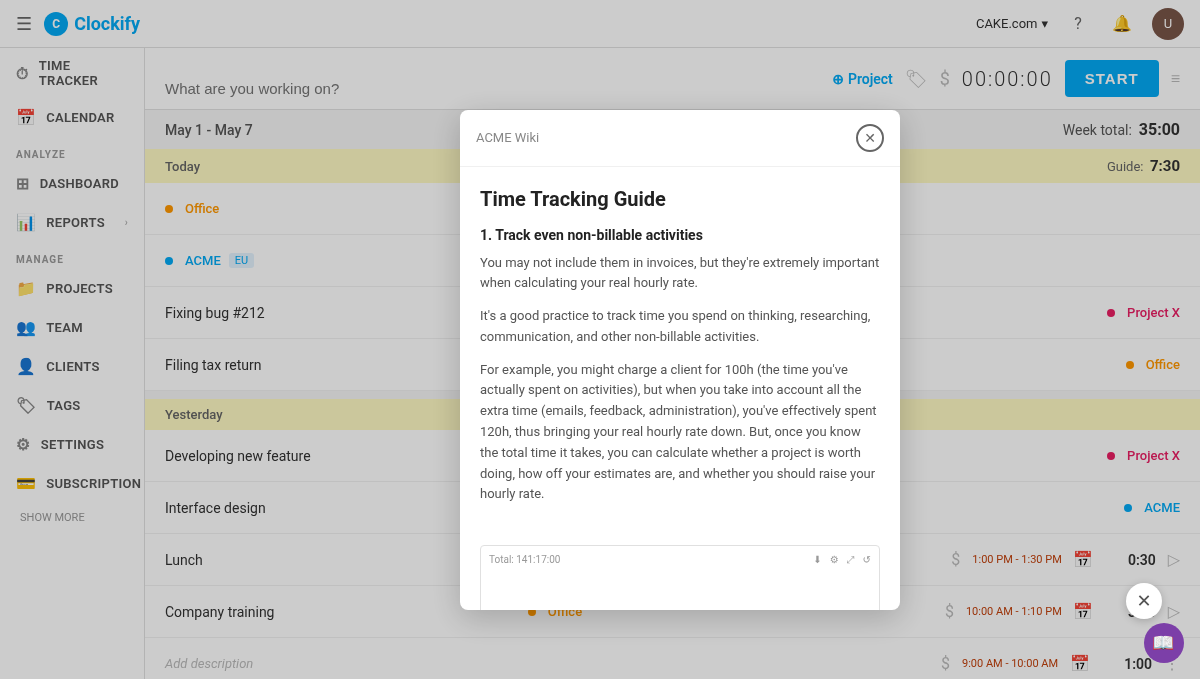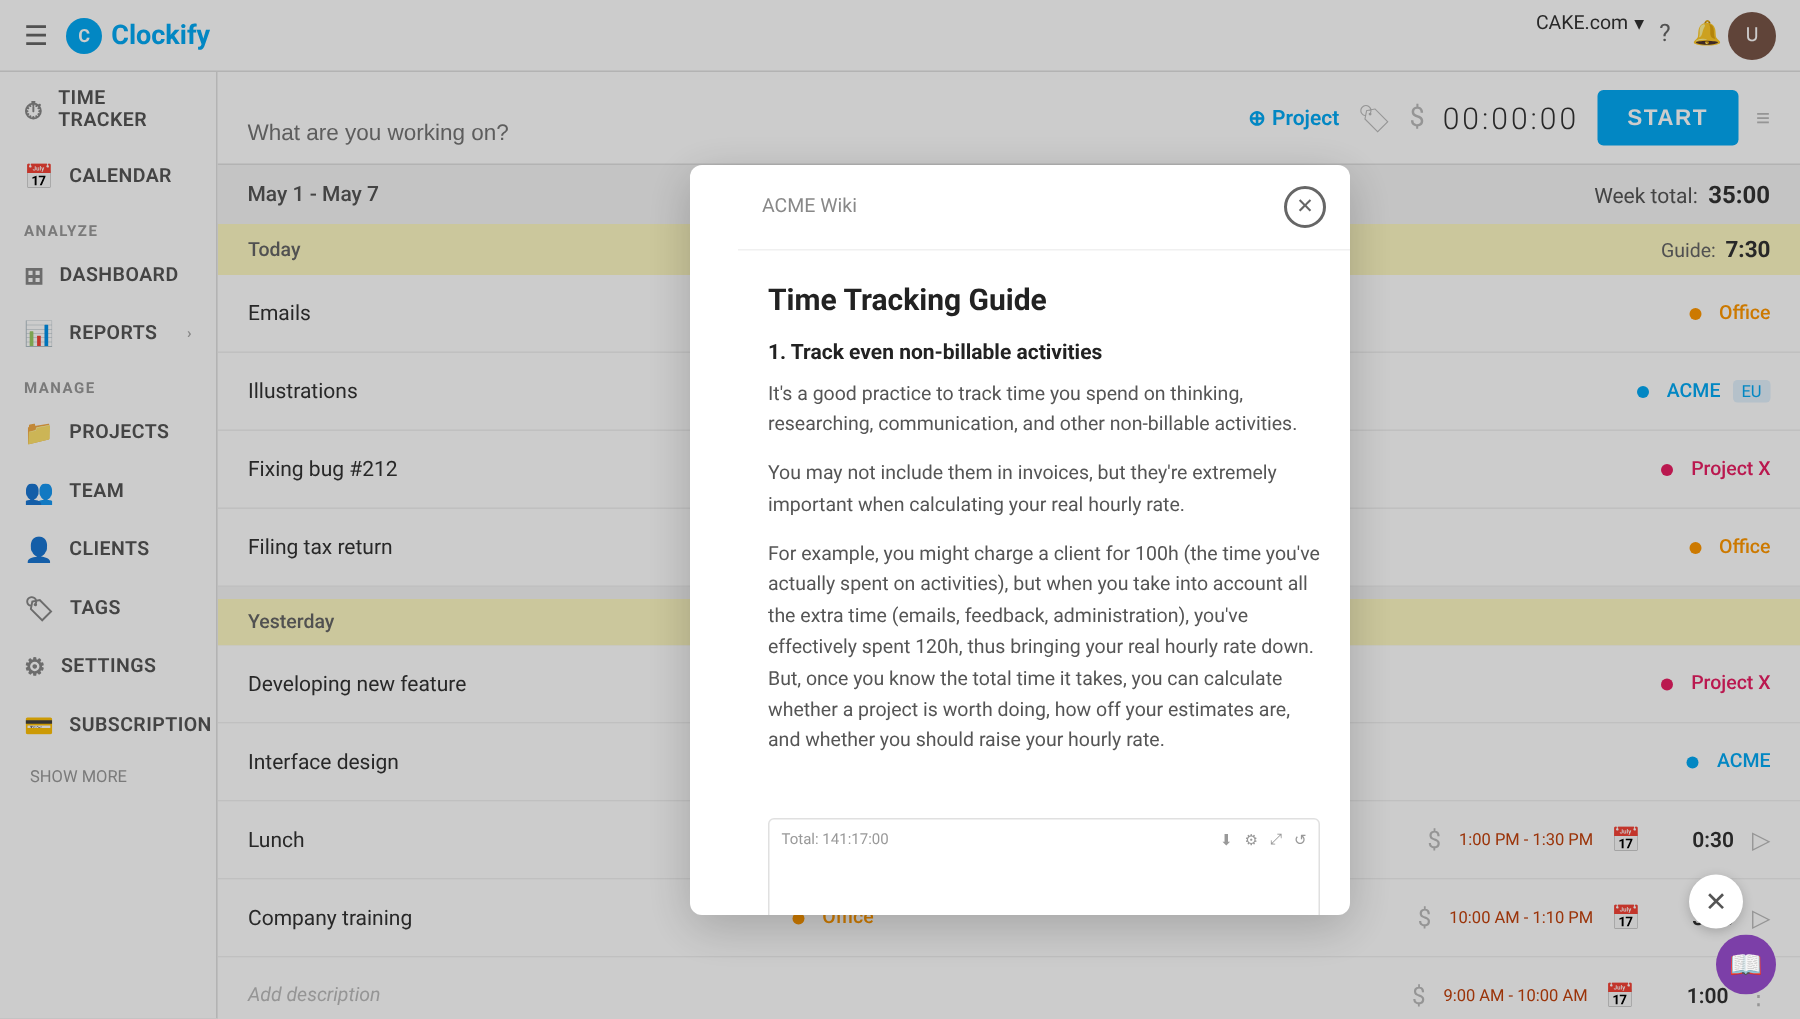--- a/index.html
+++ b/index.html
@@ -7,21 +7,21 @@
 
     
     .top-header {
       display: flex; align-items: center; justify-content: space-between;
       background: #fff; height: 48px; padding: 0 16px; border-bottom: 1px solid #e0e0e0; flex-shrink: 0;
     }
     .top-header-left { display: flex; align-items: center; gap: 12px; }
     .hamburger { cursor: pointer; color: #666; font-size: 18px; }
     .logo { display: flex; align-items: center; gap: 6px; font-weight: 700; font-size: 18px; color: #03a9f4; }
     .logo-icon { width: 24px; height: 24px; background: #03a9f4; border-radius: 50%; display: flex; align-items: center; justify-content: center; color: white; font-size: 12px; font-weight: bold; }
-    .top-header-right { display: flex; align-items: flex-start; }
+    .top-header-right { display: flex; align-items: center; gap: 16px; }
     .workspace-selector { display: flex; align-items: center; gap: 4px; font-size: 13px; color: #333; cursor: pointer; }
     .header-icon { width: 28px; height: 28px; border-radius: 50%; display: flex; align-items: center; justify-content: center; color: #666; cursor: pointer; font-size: 16px; }
     .avatar { width: 32px; height: 32px; border-radius: 50%; background: #795548; display: flex; align-items: center; justify-content: center; color: white; font-size: 13px; }
 
     
     .app-body { display: flex; flex: 1; overflow: hidden; }
 
     
     .sidebar {
       width: 145px; background: #fff; border-right: 1px solid #e0e0e0;
@@ -98,21 +98,21 @@
     .add-desc { font-size: 13px; color: #bbb; font-style: italic; }
 
     
     .popup-overlay {
       position: fixed; top: 0; left: 0; right: 0; bottom: 0;
       background: rgba(0,0,0,0.2); z-index: 100; display: flex; align-items: center; justify-content: center;
     }
     .popup {
       background: #fff; border-radius: 8px; width: 440px; max-height: 500px;
       box-shadow: 0 8px 32px rgba(0,0,0,0.2); display: flex; flex-direction: column; overflow: hidden;
-      position: relative; top: 20px; left: 80px; padding-left: 32px;
+      position: relative; top: 20px; left: 80px;
     }
     .popup-header {
       display: flex; align-items: center; justify-content: space-between;
       padding: 14px 16px; border-bottom: 1px solid #f0f0f0;
     }
     .popup-title { font-size: 13px; color: #888; }
     .popup-close {
       width: 28px; height: 28px; border-radius: 50%; border: 2px solid #666;
       display: flex; align-items: center; justify-content: center; cursor: pointer; color: #666; font-size: 14px;
     }
@@ -240,26 +240,24 @@
       <div class="day-group">
         <div class="day-header">
           <span class="day-label">Today</span>
           <span class="day-total">
             <span>Guide:</span>
             &nbsp;<strong>7:30</strong>
           </span>
         </div>
 
         <div class="entry-row">
-          <span class="entry-name">Emails</span>
           <span class="entry-dot" style="background-color:#ff9800;"></span>
           <span class="entry-project" style="color:#ff9800;">Office</span>
         </div>
         <div class="entry-row">
-          <span class="entry-name">Illustrations</span>
           <span class="entry-dot" style="background-color:#03a9f4;"></span>
           <span class="entry-project" style="color:#03a9f4;">ACME</span>
           <span style="margin-left:8px; background:#e3f2fd; color:#03a9f4; font-size:11px; padding:1px 6px; border-radius:3px;">EU</span>
         </div>
         <div class="entry-row">
           <span class="entry-name">Fixing bug #212</span>
           <span class="entry-dot" style="background-color:#e91e63;"></span>
           <span class="entry-project" style="color:#e91e63;">Project X</span>
         </div>
         <div class="entry-row">
@@ -322,22 +320,22 @@
 
 <div class="popup-overlay">
   <div class="popup">
     <div class="popup-header">
       <span class="popup-title">ACME Wiki</span>
       <div class="popup-close">✕</div>
     </div>
     <div class="popup-body">
       <div class="popup-h1">Time Tracking Guide</div>
       <div class="popup-section-title">1. Track even non-billable activities</div>
+      <p class="popup-text">You may not include them in invoices, but they're extremely important when calculating your real hourly rate.</p>
       <p class="popup-text">It's a good practice to track time you spend on thinking, researching, communication, and other non-billable activities.</p>
-      <p class="popup-text">You may not include them in invoices, but they're extremely important when calculating your real hourly rate.</p>
       <p class="popup-text">For example, you might charge a client for 100h (the time you've actually spent on activities), but when you take into account all the extra time (emails, feedback, administration), you've effectively spent 120h, thus bringing your real hourly rate down. But, once you know the total time it takes, you can calculate whether a project is worth doing, how off your estimates are, and whether you should raise your hourly rate.</p>
 
       <div style="border:1px solid #e0e0e0; border-radius:4px; padding:8px; background:#fff;margin-top:40px;">
         <div class="chart-top-bar">
           <span>Total: 141:17:00</span>
           <span style="display:flex;gap:8px;">
             <span style="cursor:pointer;">⬇</span>
             <span style="cursor:pointer;">⚙</span>
             <span style="cursor:pointer;">⤢</span>
             <span style="cursor:pointer;">↺</span>

